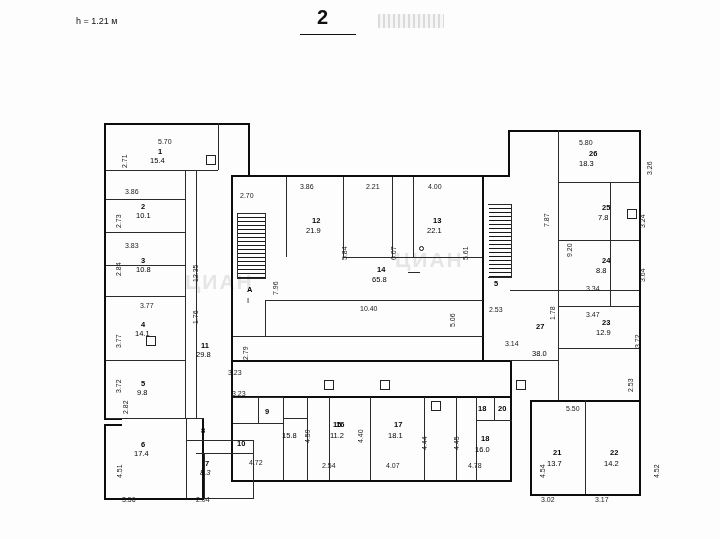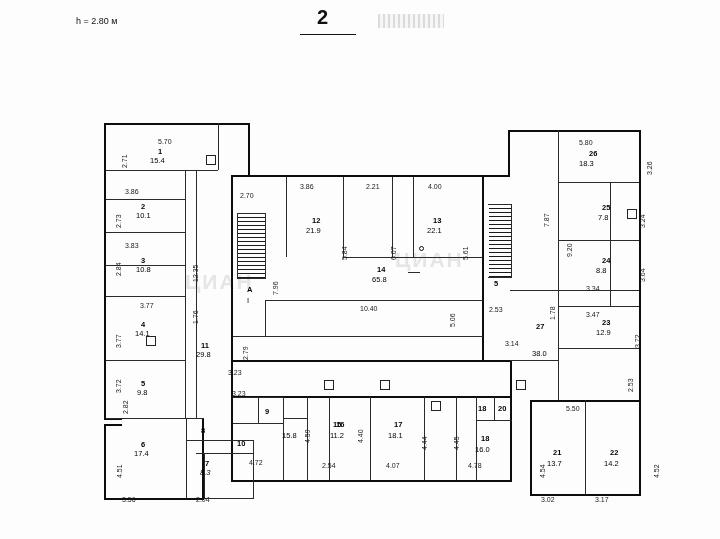--- a/index.html
+++ b/index.html
@@ -19,21 +19,21 @@
       background:repeating-linear-gradient(90deg,#cfcfcf 0 2px,#f4f4f4 2px 5px);opacity:.75;border-radius:1px;}
   .wm{position:absolute;font-size:21px;font-weight:bold;color:rgba(120,120,120,.18);letter-spacing:2px;}
   .hatch{position:absolute;background:repeating-linear-gradient(0deg,#1a1a1a 0 1px,transparent 1px 4px);}
   .dot{position:absolute;width:3px;height:3px;border:1px solid #111;border-radius:50%;}
 </style>
 </head>
 <body>
 
 <div id="sheet">
 
-  <div id="title">h = 2.80 м</div>
+  <div id="title">h = 1.21 м</div>
   <div id="sheetno">2</div>
   <div id="sheetline"></div>
   <div id="smudge"></div>
 
   <div class="wm" style="left:185px;top:270px;">ЦИАН</div>
   <div class="wm" style="left:395px;top:248px;">ЦИАН</div>
 
   <div class="wall" style="left:104px;top:123px;width:146px;height:2px;"></div>
   <div class="wall" style="left:104px;top:123px;width:2px;height:297px;"></div>
   <div class="wall" style="left:104px;top:418px;width:18px;height:2px;"></div>

